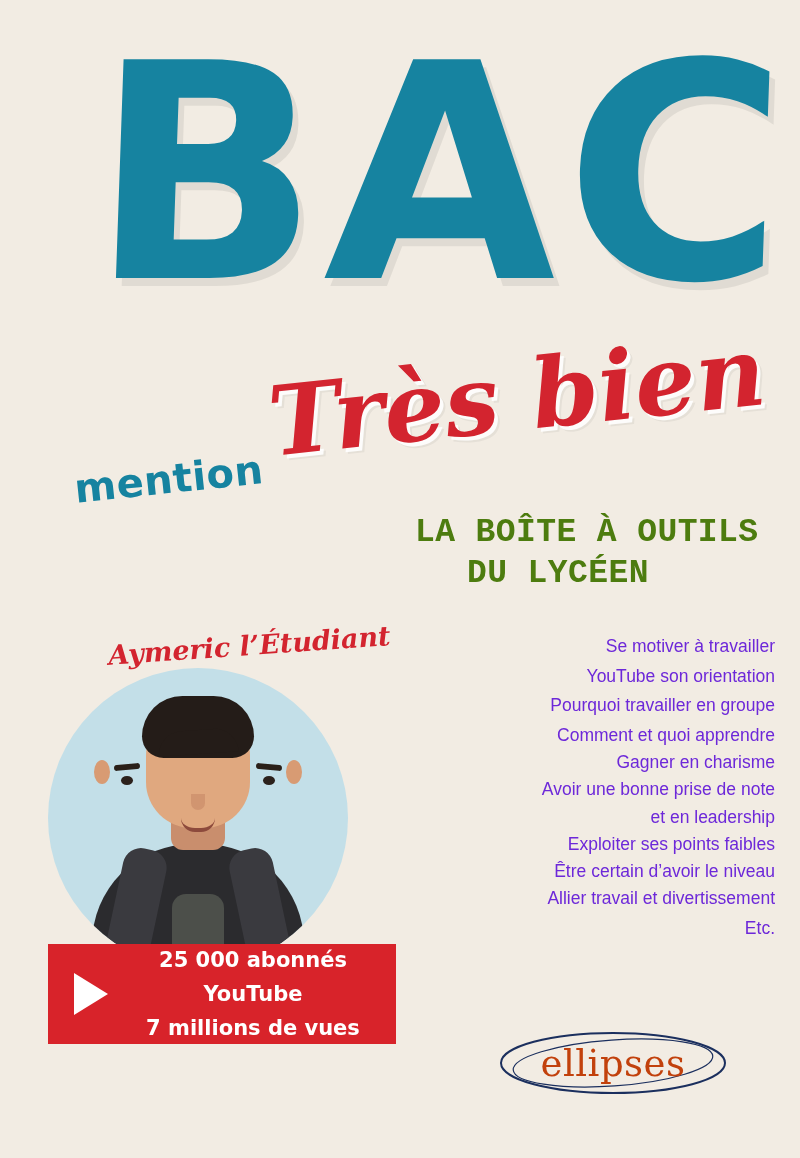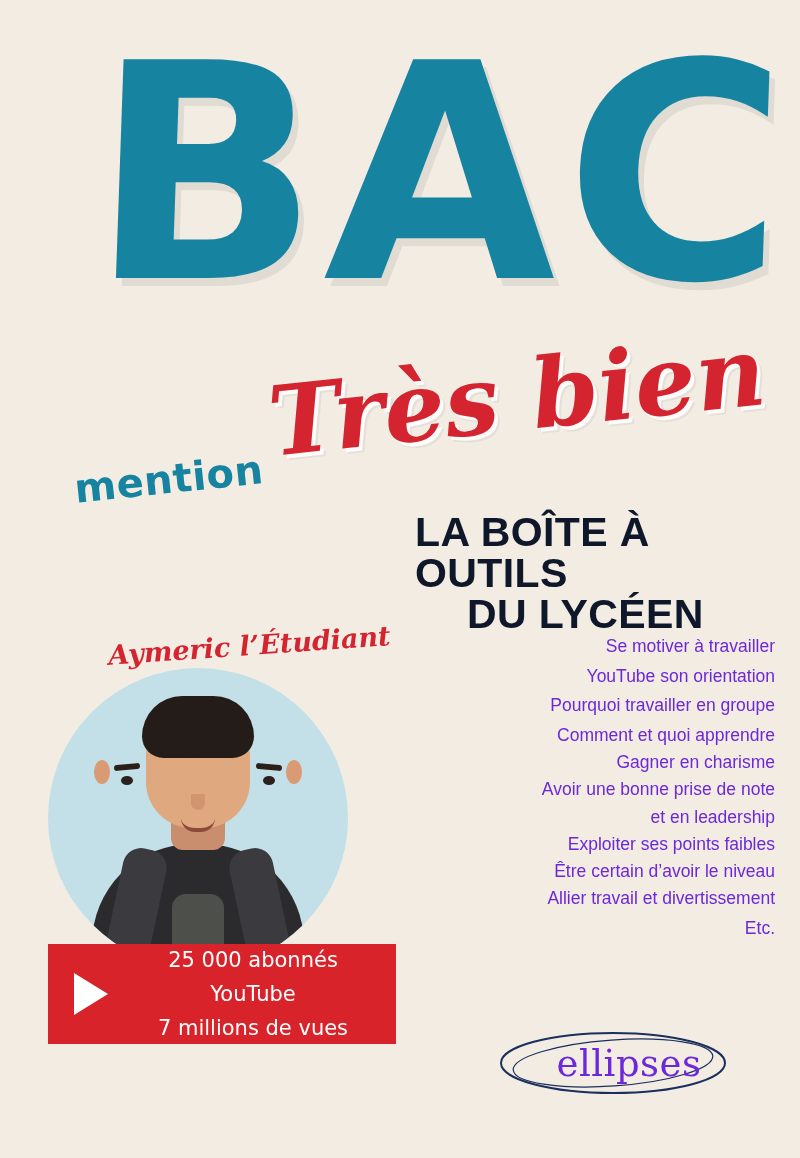--- a/index.html
+++ b/index.html
@@ -65,25 +65,25 @@
     transform: rotate(-6deg);
     letter-spacing: 0.5px;
   }
 
   
   .subtitle {
     position: absolute;
     left: 415px;
     top: 512px;
     width: 360px;
-    font-family: Liberation Sans, sans-serif;
-    font-weight: 700;
-    font-size: 41px;
+    font-family: Liberation Mono, monospace;
+    font-weight: 700;
+    font-size: 33px;
     line-height: 41px;
-    color: #0f172a;
+    color: #4d7c0f;
     letter-spacing: 0.4px;
   }
   .subtitle .line2 {
     display: block;
     padding-left: 52px;
   }
 
   
   .topics {
     position: absolute;
@@ -288,43 +288,44 @@
     border-left: 34px solid #ffffff;
   }
   .yt-text {
     color: #ffffff;
     font-family: "DejaVu Sans", sans-serif;
     font-size: 21px;
     line-height: 34px;
     text-align: center;
     flex: 1 1 auto;
     padding-right: 14px;
+    font-weight: bold;
   }
 
   
   .publisher {
     position: absolute;
     left: 498px;
     top: 1022px;
     width: 230px;
     height: 82px;
   }
   .publisher svg { display: block; }
   .pub-name {
     position: absolute;
-    left: 16px;
+    left: 0;
     top: 0;
     width: 230px;
     height: 82px;
     display: flex;
     align-items: center;
     justify-content: center;
     font-family: "DejaVu Serif", serif;
     font-size: 37px;
-    color: #6d28d9;
+    color: #c2410c;
     letter-spacing: 0.5px;
   }
 </style>
 </head>
 <body>
 
 <div class="cover">
 
   <div class="bac-title">BAC</div>
 

